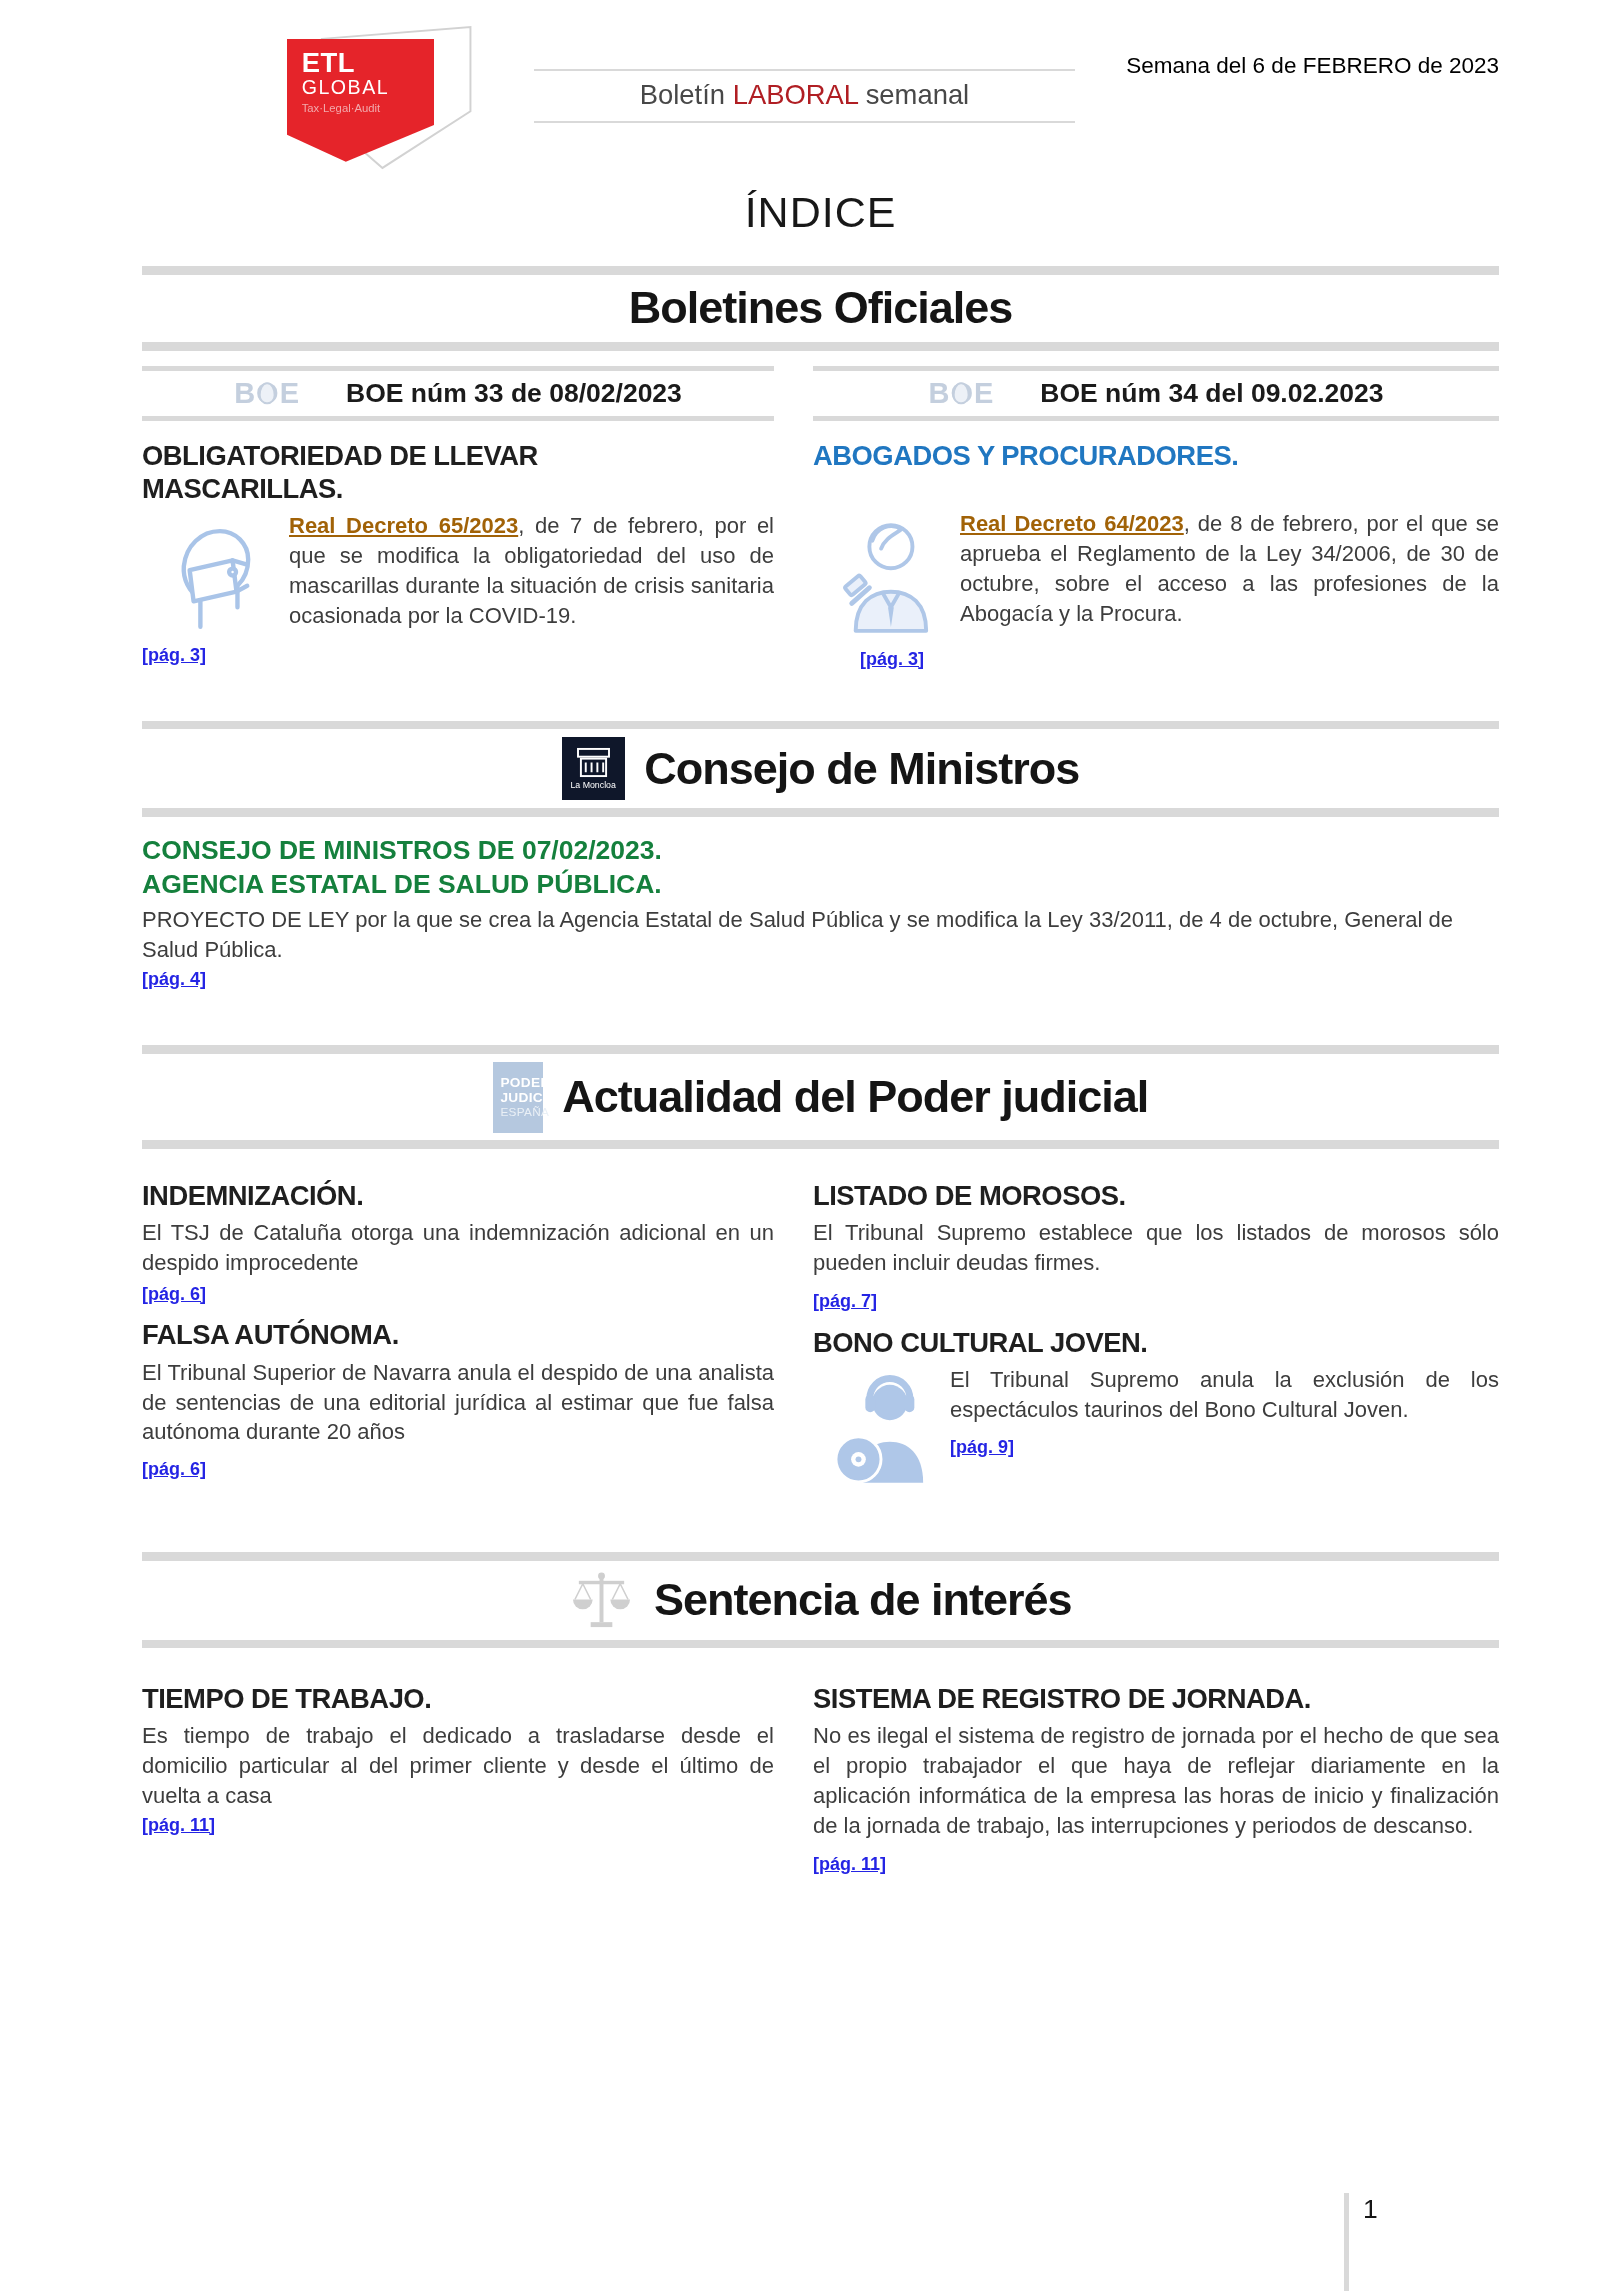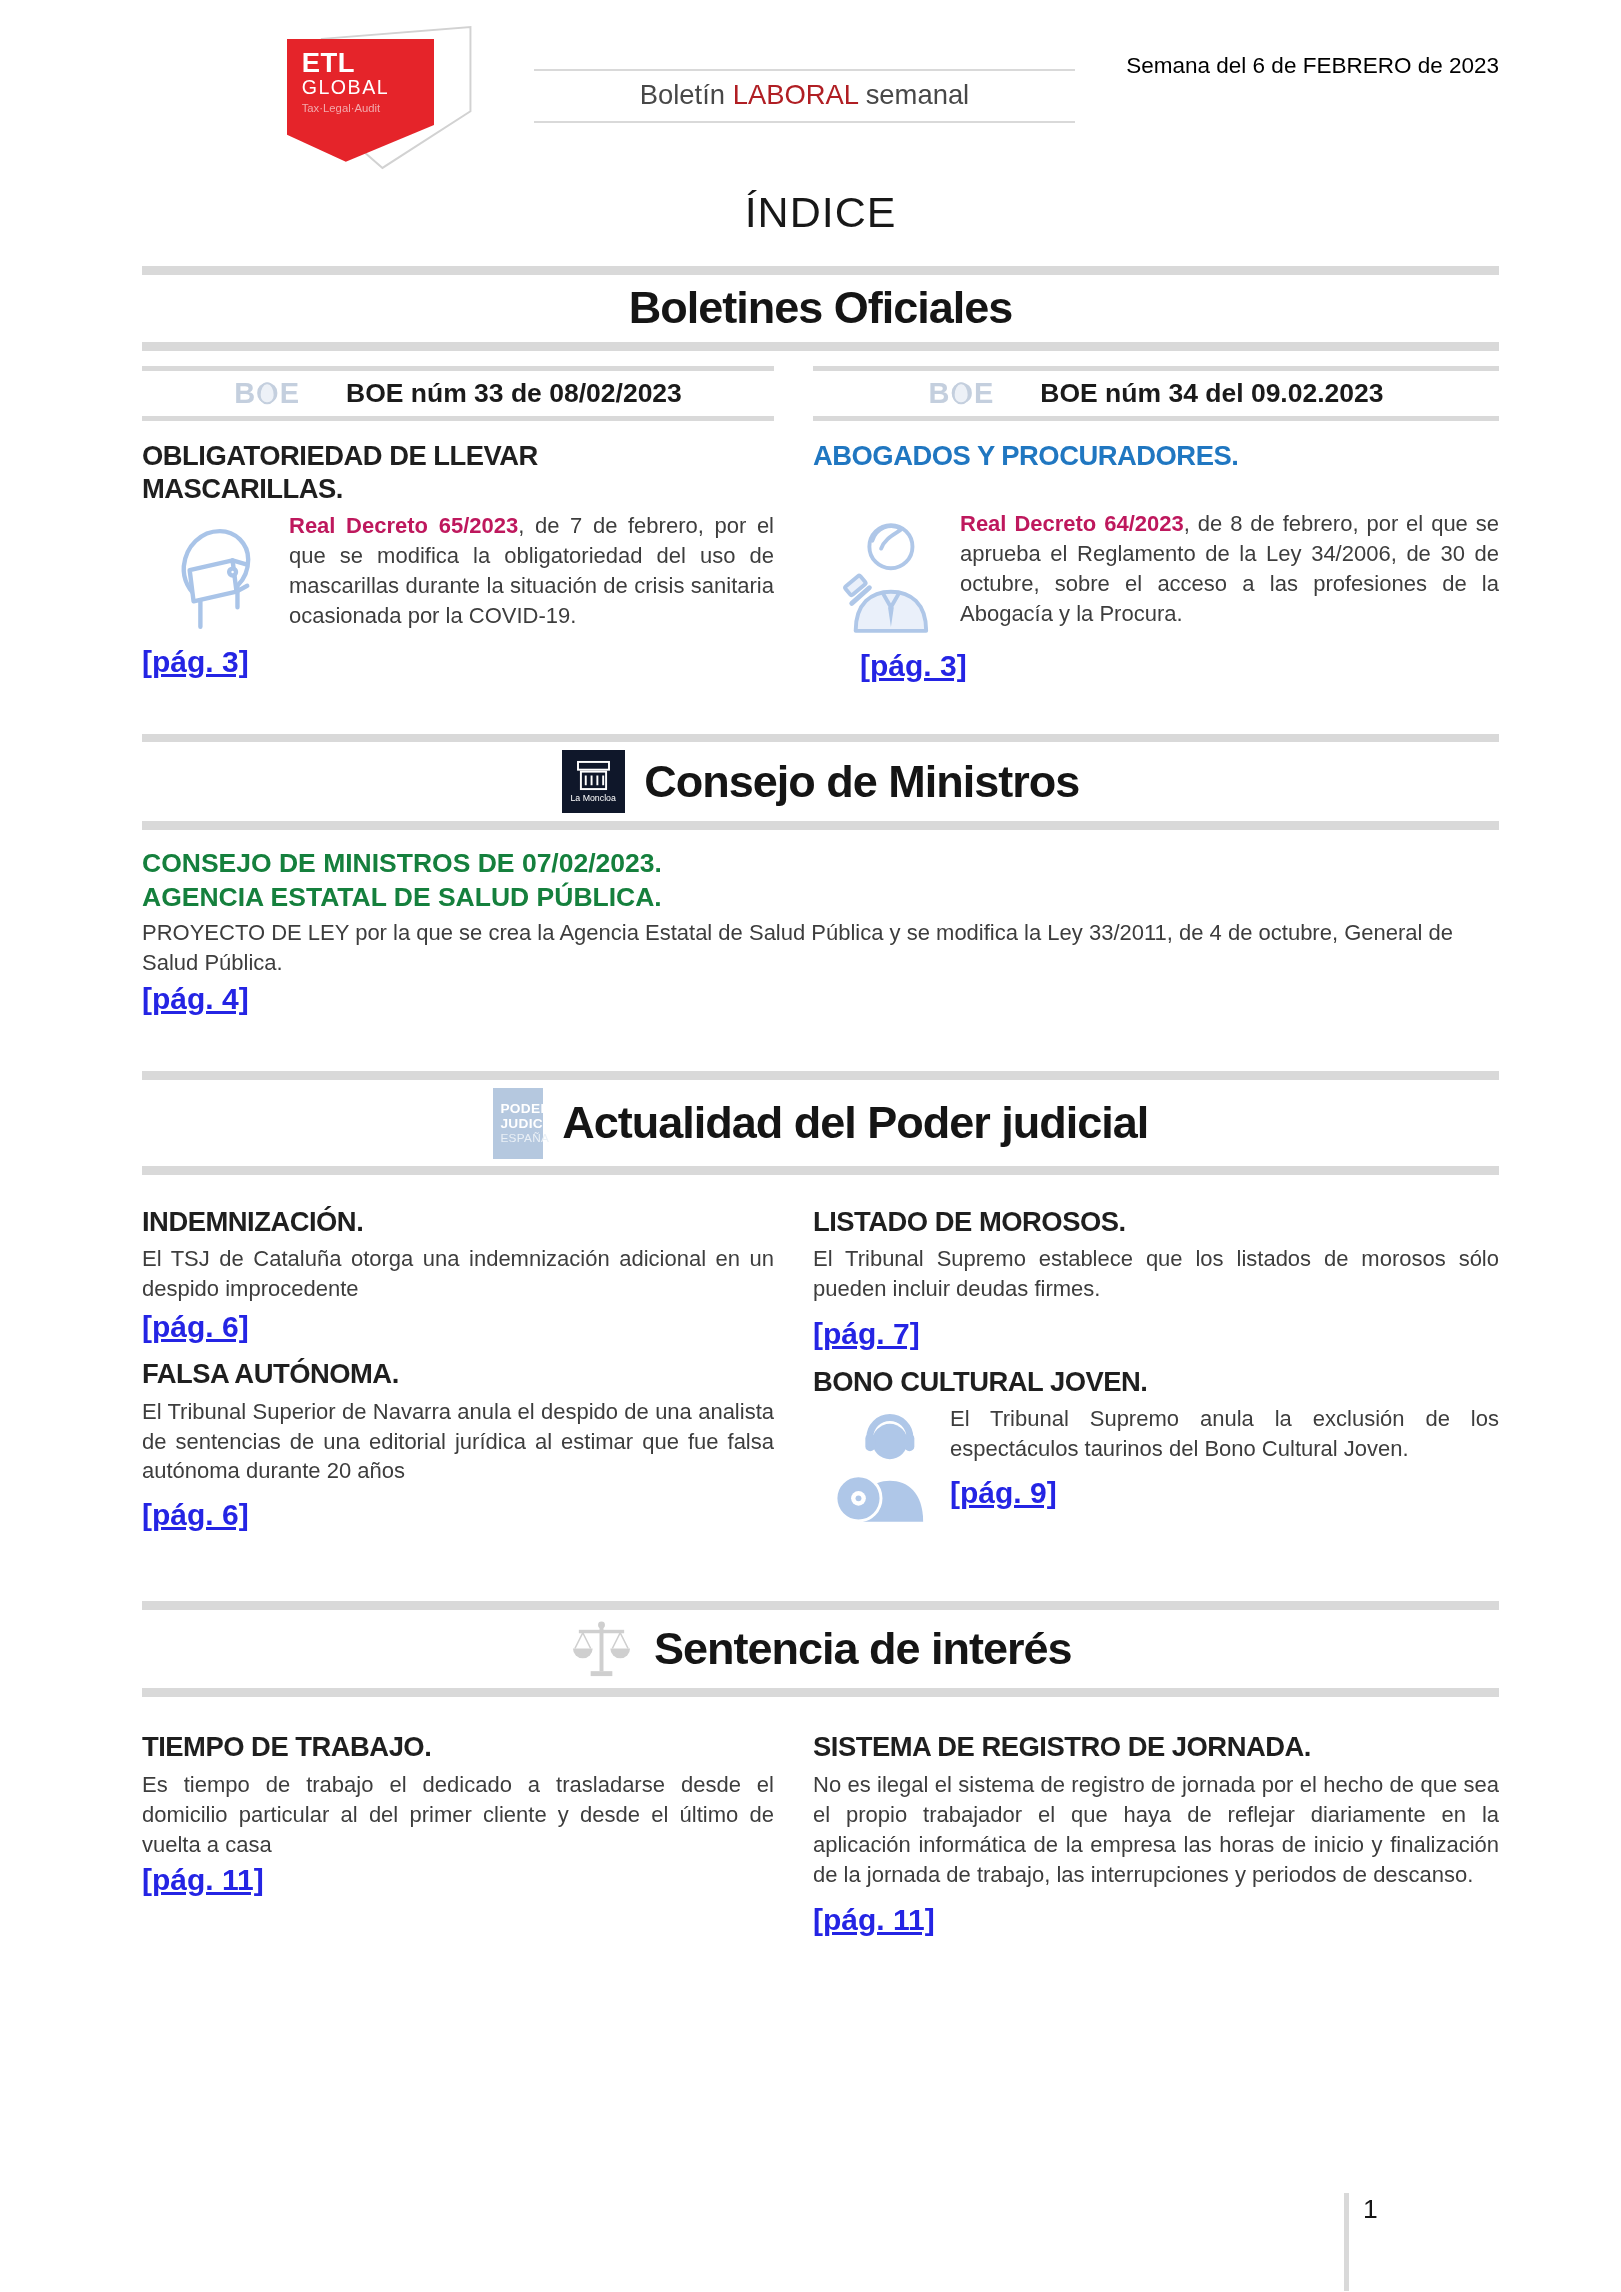--- a/index.html
+++ b/index.html
@@ -66,22 +66,22 @@
   .mask-title { max-width:461px; }
 
   .icon-row { display:flex; margin-top:5.9px; }
   .icon-box { flex:0 0 147px; display:flex; justify-content:center; align-items:flex-start; padding-top:5.9px; }
   .icon-box-sm { flex:0 0 137px; }
   .flex-text { flex:1; }
 
   .body-text { font-size:22px; line-height:1.36; text-align:justify; color:#3d3d3d; margin:0; }
   .body-left { text-align:left; }
 
-  a.doc-link { color:#be185d; font-weight:bold; cursor:pointer; }
-  a.pag-link { display:inline-block; color:#2424E4; font-weight:bold; text-decoration:underline; font-size:30px; margin-top:11.8px; cursor:pointer; }
+  a.doc-link { color:#a16207; font-weight:bold; text-decoration:underline; cursor:pointer; }
+  a.pag-link { display:inline-block; color:#2424E4; font-weight:bold; text-decoration:underline; font-size:18px; margin-top:11.8px; cursor:pointer; }
   .indent-48 { margin-left:47px; }
 
   .section-consejo { margin-top:51px; }
   .section-poder { margin-top:55px; }
   .section-sentencia { margin-top:65px; }
 
   .consejo-block { margin-top:15.7px; }
   .line-title { font-size:26.5px; font-weight:bold; color:#15803d; line-height:1.3; margin:0; }
   .consejo-body { margin-top:3.9px; max-width:1358px; }
 

